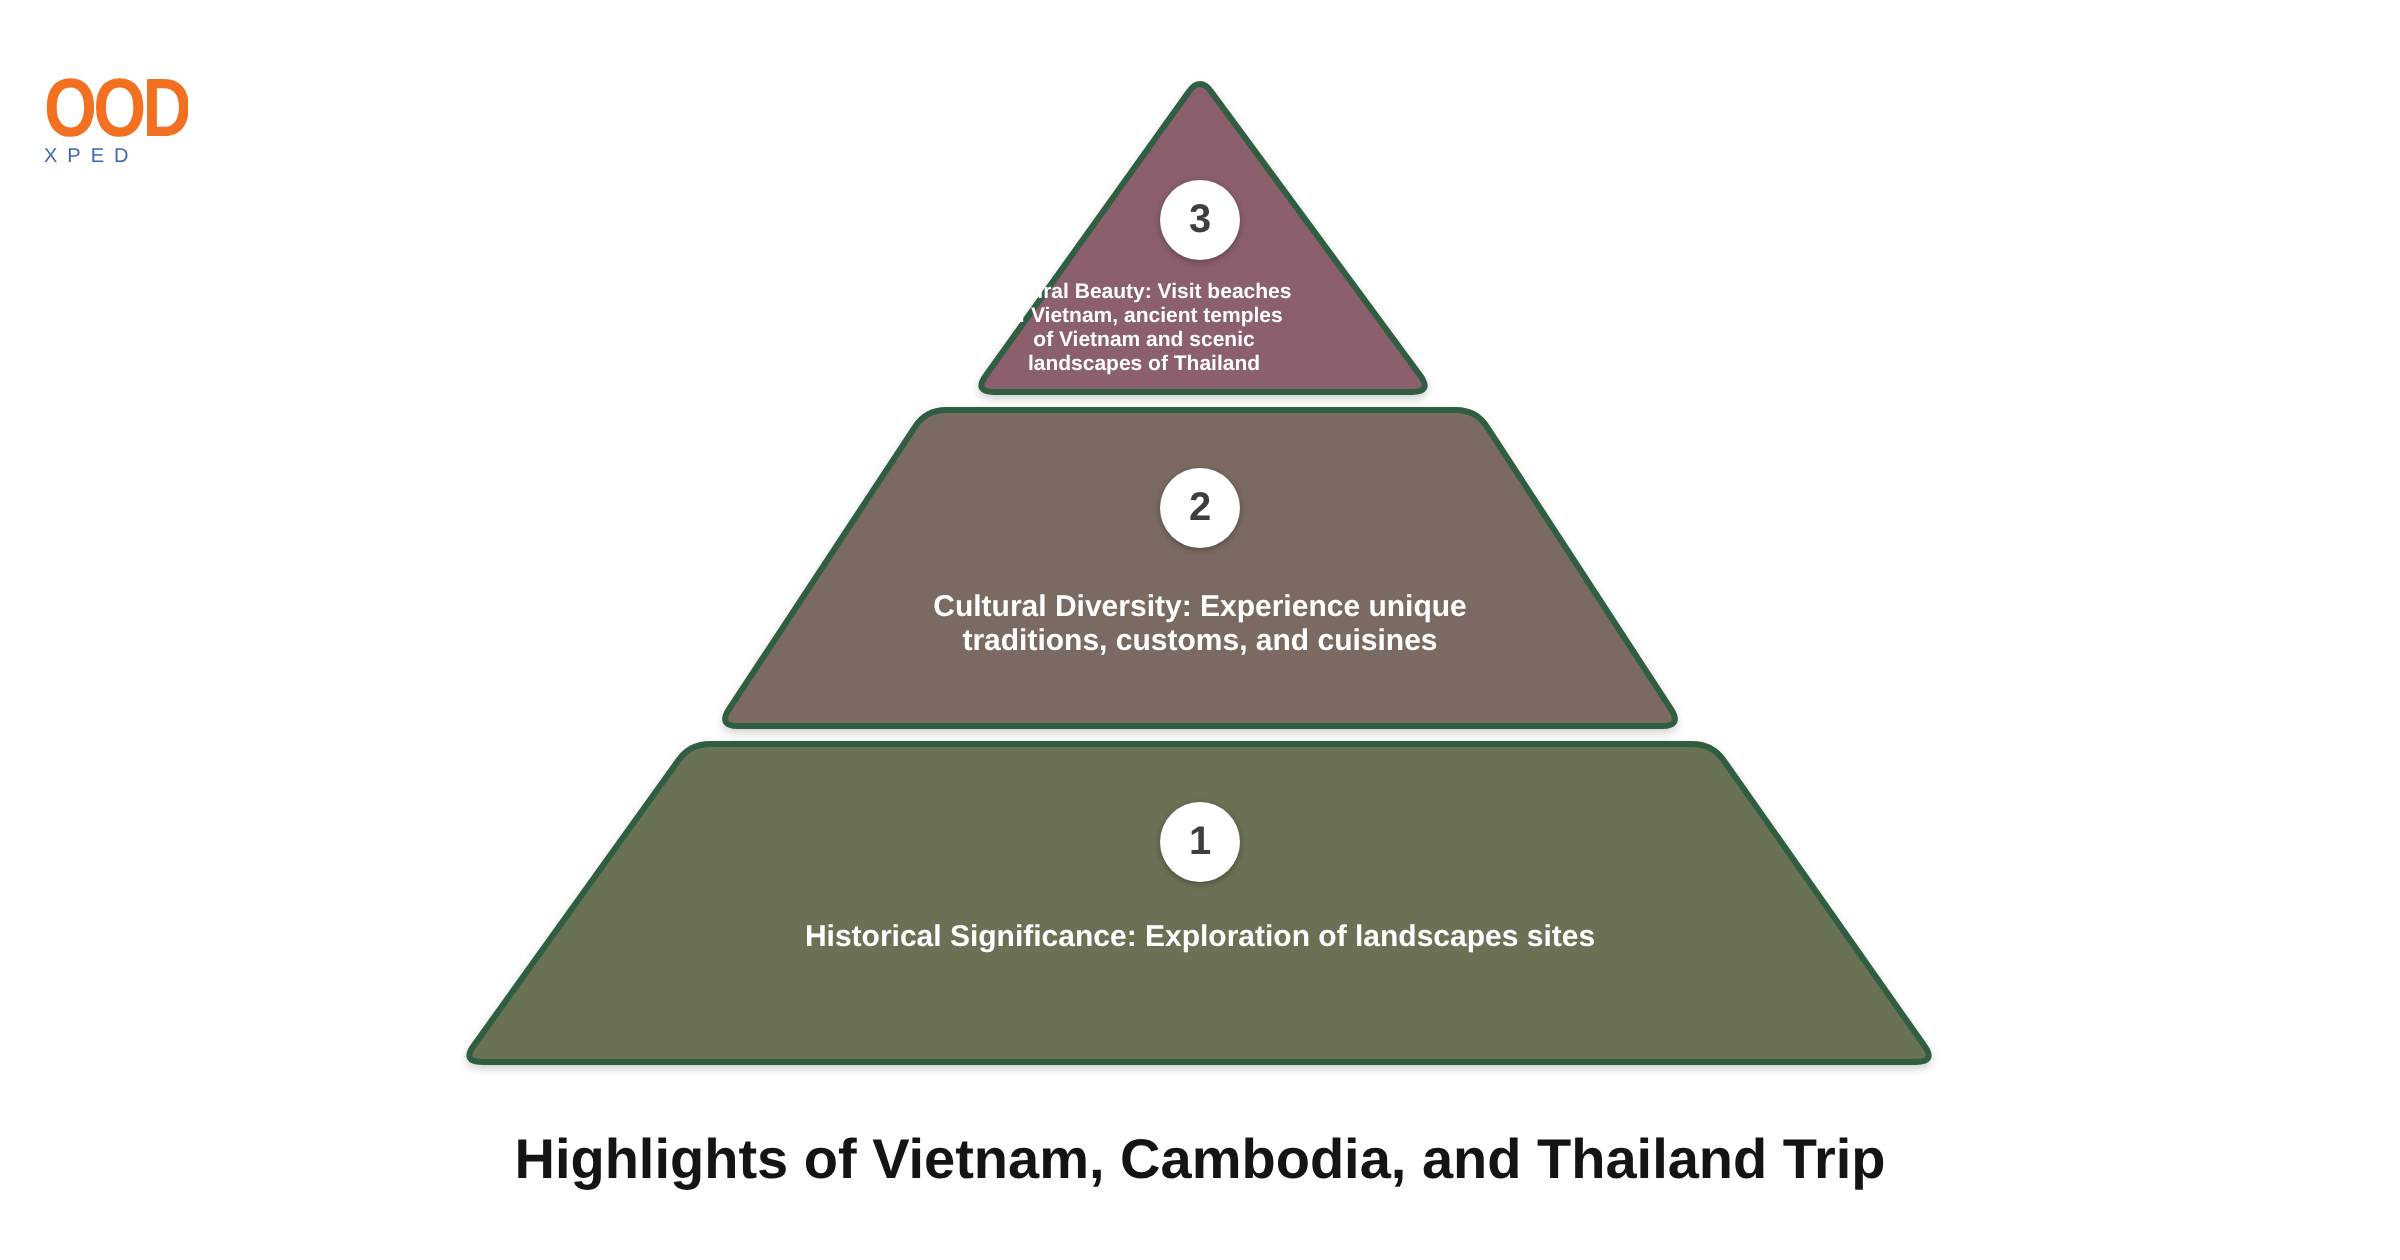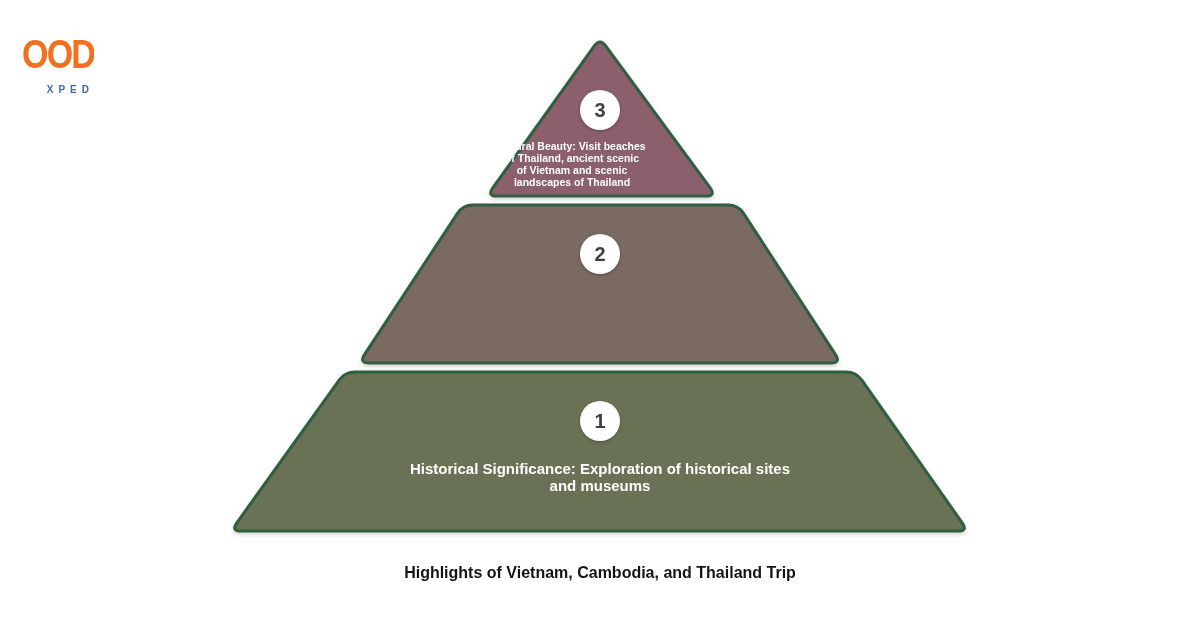--- a/index.html
+++ b/index.html
@@ -11,22 +11,22 @@
   .stage{position:absolute;inset:0;}
 
   
   .logo{position:absolute;left:22px;top:32px;width:72px;overflow:hidden;}
   .logo-main{
     color:#F2701F;font-weight:bold;font-size:37px;line-height:40px;
     letter-spacing:-2px;white-space:nowrap;transform:scale(.92,1.12);
     transform-origin:left top;
   }
   .logo-sub{
-    color:#3C6AB2;font-weight:bold;font-size:10px;letter-spacing:5px;
-    white-space:nowrap;margin-top:12px;text-align:right;
+    color:#3C6AB2;font-weight:normal;font-size:10px;letter-spacing:5px;
+    white-space:nowrap;margin-top:1px;
   }
 
   
   svg.pyramid{position:absolute;left:0;top:0;}
   path.tier{
     stroke:#2F5E40;stroke-width:3;stroke-linejoin:round;
     filter:drop-shadow(0 2px 2px rgba(0,0,0,.18));
   }
 
   
@@ -45,21 +45,21 @@
     position:absolute;color:#ffffff;font-weight:bold;text-align:center;
   }
   .tier-text span{display:block;}
   .t3{left:452px;top:140px;width:240px;font-size:10.5px;line-height:12px;}
   .t2{left:440px;top:295px;width:320px;font-size:15px;line-height:17px;}
   .t1{left:370px;top:460px;width:460px;font-size:15px;line-height:17px;}
 
   
   .chart-title{
     position:absolute;left:0;top:564px;width:1200px;text-align:center;
-    color:#141414;font-weight:bold;font-size:16px;
+    color:#141414;font-weight:bold;font-size:28px;
   }
 </style>
 </head>
 <body>
 
 <div class="stage">
 
   <div class="logo">
     <div class="logo-main">OODE</div>
     <div class="logo-sub">XPED</div>
@@ -76,26 +76,29 @@
   </div>
   <div class="num-circle c2">
     <span>2</span>
   </div>
   <div class="num-circle c1">
     <span>1</span>
   </div>
 
   <div class="tier-text t3">
     <span>Natural Beauty: Visit beaches</span>
-    <span>of Thailand, ancient scenic</span>
+    <span>of Vietnam, ancient temples</span>
     <span>of Vietnam and scenic</span>
     <span>landscapes of Thailand</span>
   </div>
 
+  <div class="tier-text t2">
+    <span>Cultural Diversity: Experience unique</span>
+    <span>traditions, customs, and cuisines</span>
+  </div>
 
   <div class="tier-text t1">
-    <span>Historical Significance: Exploration of historical sites</span>
-    <span>and museums</span>
+    <span>Historical Significance: Exploration of landscapes sites</span>
   </div>
 
   <div class="chart-title">Highlights of Vietnam, Cambodia, and Thailand Trip</div>
 
 </div>
 
 </body></html>

